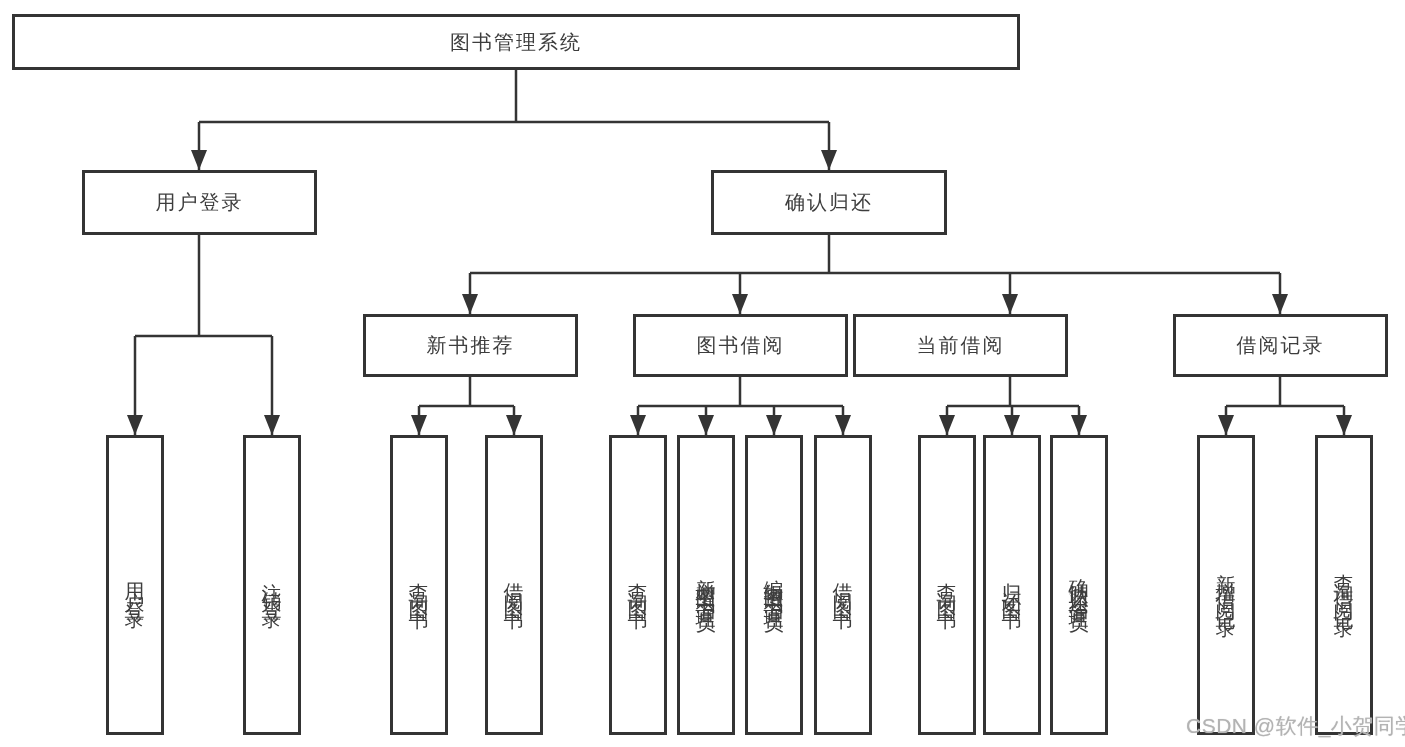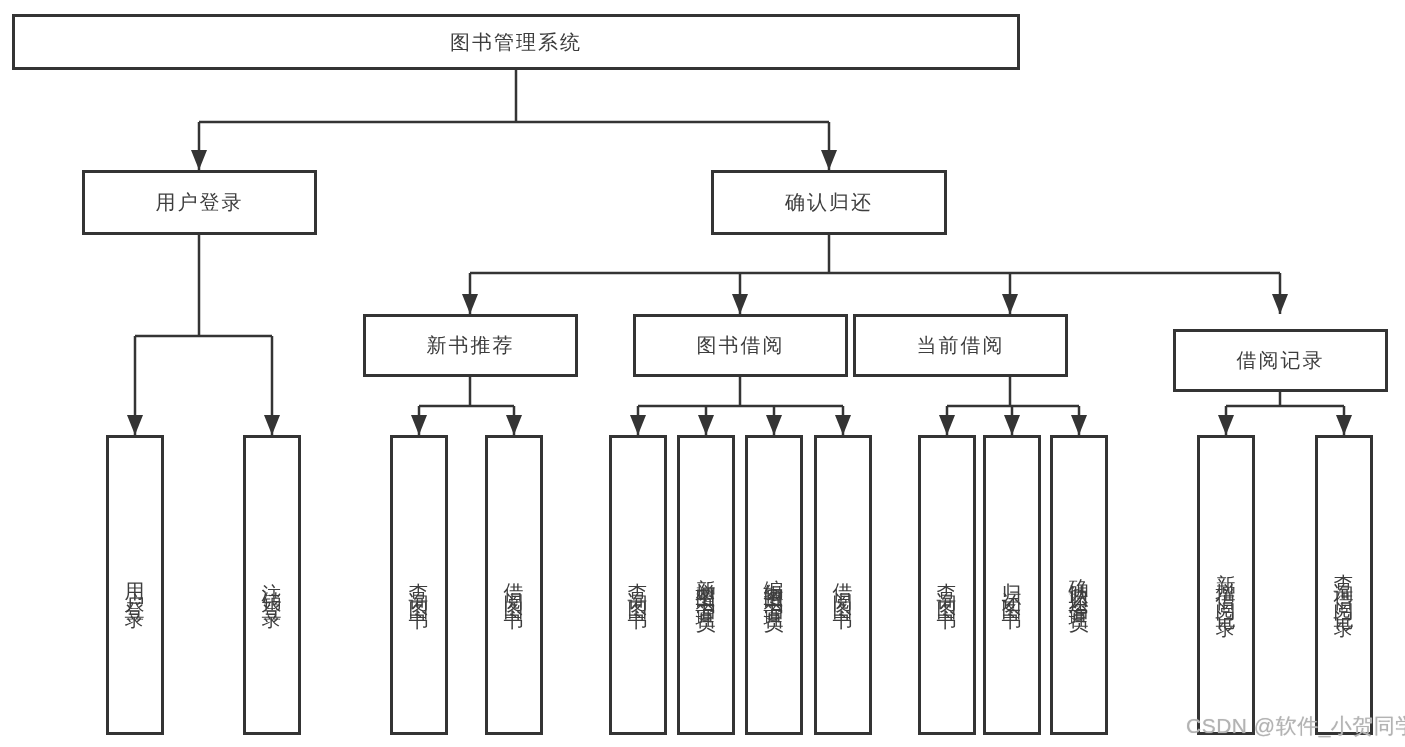--- a/index.html
+++ b/index.html
@@ -83,21 +83,21 @@
 
   <div class="box" style="left:363px;top:314px;width:215px;height:63px;">
     <span class="htext">新书推荐</span>
   </div>
   <div class="box" style="left:633px;top:314px;width:215px;height:63px;">
     <span class="htext">图书借阅</span>
   </div>
   <div class="box" style="left:853px;top:314px;width:215px;height:63px;">
     <span class="htext">当前借阅</span>
   </div>
-  <div class="box" style="left:1173px;top:314px;width:215px;height:63px;margin-top:15px;">
+  <div class="box" style="left:1173px;top:314px;width:215px;height:63px;">
     <span class="htext">借阅记录</span>
   </div>
 
   <div class="box" style="left:106px;top:435px;width:58px;height:300px;">
     <span class="vtext">用户登录</span>
   </div>
   <div class="box" style="left:243px;top:435px;width:58px;height:300px;">
     <span class="vtext">注销登录</span>
   </div>
 

